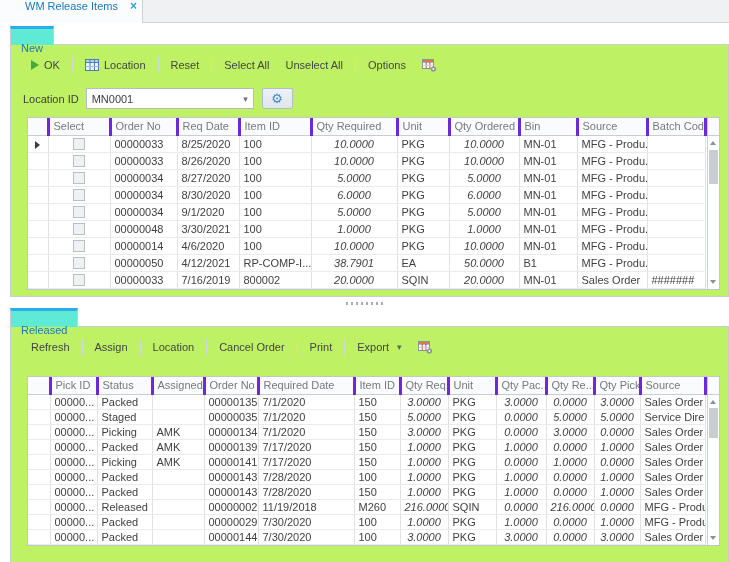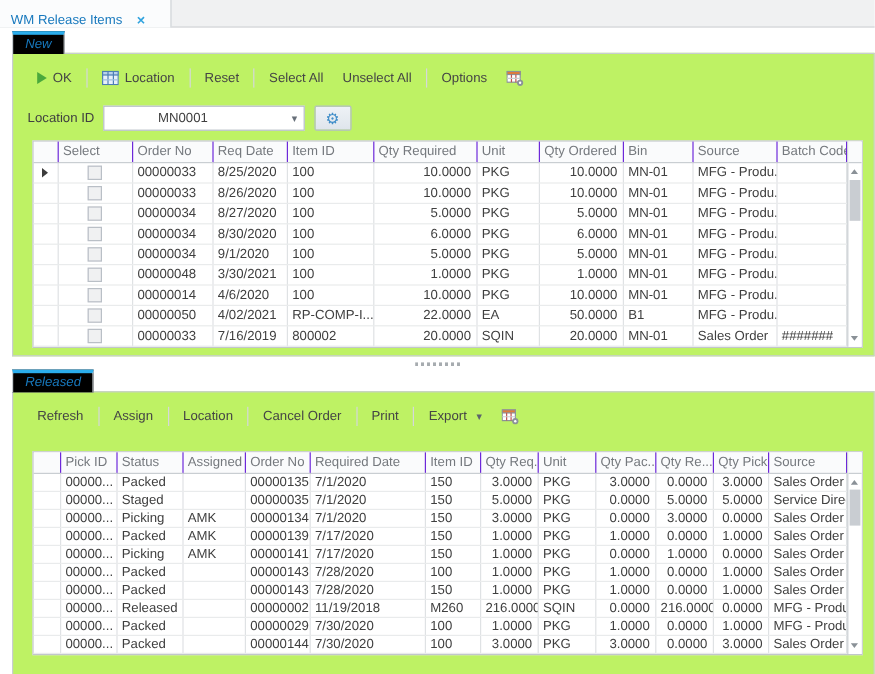--- a/index.html
+++ b/index.html
@@ -7,27 +7,27 @@
   body {
     width:729px; height:562px; position:relative; overflow:hidden;
     background:#ffffff; font-family:"Liberation Sans", sans-serif;
     font-size:11px; color:#3f3f3f;
   }
   
   .doc-strip { position:absolute; left:0; top:0; right:0; height:23px;
     background:#f0f1f2; border-bottom:1px solid #d2d5d8; }
   .doc-tab { position:absolute; left:0; top:0; height:23px; width:143px;
     background:#fbfcfd; border-right:1px solid #ccd1d5;
-    display:flex; align-items:flex-end; padding:0 9px; gap:12px; }
+    display:flex; align-items:flex-start; padding:0 25px; gap:12px; }
   .doc-tab-label { color:#1778bd; white-space:nowrap; }
   .doc-close { color:#31a3de; font-weight:bold; font-size:12px; line-height:1; cursor:default; }
   
-  .panel-tab { position:absolute; z-index:3; background:#000000;
+  .panel-tab { position:absolute; z-index:3; background:#5eead4;
     border:1px solid #c8cdd1; border-bottom:none; border-top:3px solid #2badec;
-    color:#1778bd; padding:2px 10px 3px 10px; height:19px;font-style:italic; }
+    color:#1778bd; padding:13px 10px 3px 10px; height:19px; }
   .tab-new { left:10px; top:26px; }
   .tab-released { left:10px; top:308px; }
   
   .panel { position:absolute; left:10px; right:0; background:#bef264;
     border:1px solid #c8cdd1; }
   .panel-top { top:44px; height:253px; }
   .panel-bottom { top:326px; height:240px; }
   
   .toolbar { position:absolute; left:12px; top:8px; height:24px;
     display:flex; align-items:center; }
@@ -36,41 +36,41 @@
   .tsep { width:1px; height:16px; background:#d5d8da; margin:0 4px; }
   .play-icon { width:0; height:0; border-left:8px solid #4aa93c;
     border-top:5px solid transparent; border-bottom:5px solid transparent; }
   .caret { color:#5c646b; font-size:9px; margin-left:3px; }
   
   .loc-row { position:absolute; left:12px; top:43px; height:21px;
     display:flex; align-items:center; }
   .loc-label { margin-right:7px; color:#404040; }
   .combo { width:168px; height:21px; border:1px solid #b3bcc4; background:#fff;
     display:flex; align-items:center; padding:0 5px; position:relative; }
-  .combo-value { flex:1;margin-left:40px; }
+  .combo-value { flex:1; }
   .combo-caret { color:#68707a; font-size:9px; }
   .gear-btn { margin-left:8px; width:31px; height:21px; border:1px solid #b3bdc7;
     border-radius:2px; background:linear-gradient(#eef2f6,#dfe5ec);
     display:flex; align-items:center; justify-content:center; }
   .gear-glyph { color:#3f8dc9; font-size:13px; line-height:1; }
   
   .gridwrap { position:absolute; left:16px; display:flex;
     border:1px solid #c2c7cb; background:#fff; }
   .gw-top { top:72px; }
   .gw-bottom { top:49px; }
   table.grid { border-collapse:collapse; table-layout:fixed; width:677px; }
   table.grid th { background:#fafbfc; font-weight:normal; color:#75797e;
-    text-align:left; padding:0 4px; height:17px; border-right:1px solid #6d28d9;
+    text-align:left; padding:0 4px; height:17px; border-right:3px solid #6d28d9;
     border-bottom:1px solid #c9ced2; white-space:nowrap; overflow:hidden; }
   table.grid td { padding:0 4px; border-right:1px solid #dfe2e4;
     border-bottom:1px solid #e9ebec; white-space:nowrap; overflow:hidden;
     color:#3f3f3f; background:#fff; }
   .grid-top td { height:17px; }
   .grid-bottom td { height:15px; }
-  td.num { text-align:right; }
+  td.num { text-align:center;font-style:italic; }
   td.ind, th.ind-h { background:#fafbfc; border-right:1px solid #c9ced2;
     text-align:center; padding:0; }
   .row-arrow { display:inline-block; width:0; height:0;
     border-left:5px solid #3c3c3c; border-top:4px solid transparent;
     border-bottom:4px solid transparent; vertical-align:middle; }
   td.checkcell { text-align:center; padding:0; }
   .cb { display:inline-block; width:12px; height:12px; background:#f0f1f2;
     border:1px solid #b9bfc6; vertical-align:middle; }
   
   .vscroll { width:12px; position:relative; background:#fff;
@@ -287,23 +287,23 @@
             <td>PKG</td>
             <td class="num">10.0000</td>
             <td>MN-01</td>
             <td>MFG - Produ...</td>
             <td></td>
           </tr>
           <tr>
             <td class="ind"></td>
             <td class="checkcell"><span class="cb"></span></td>
             <td>00000050</td>
-            <td>4/02/2021</td>
+            <td>4/12/2021</td>
             <td>RP-COMP-I...</td>
-            <td class="num">22.0000</td>
+            <td class="num">38.7901</td>
             <td>EA</td>
             <td class="num">50.0000</td>
             <td>B1</td>
             <td>MFG - Produ...</td>
             <td></td>
           </tr>
           <tr>
             <td class="ind"></td>
             <td class="checkcell"><span class="cb"></span></td>
             <td>00000033</td>

